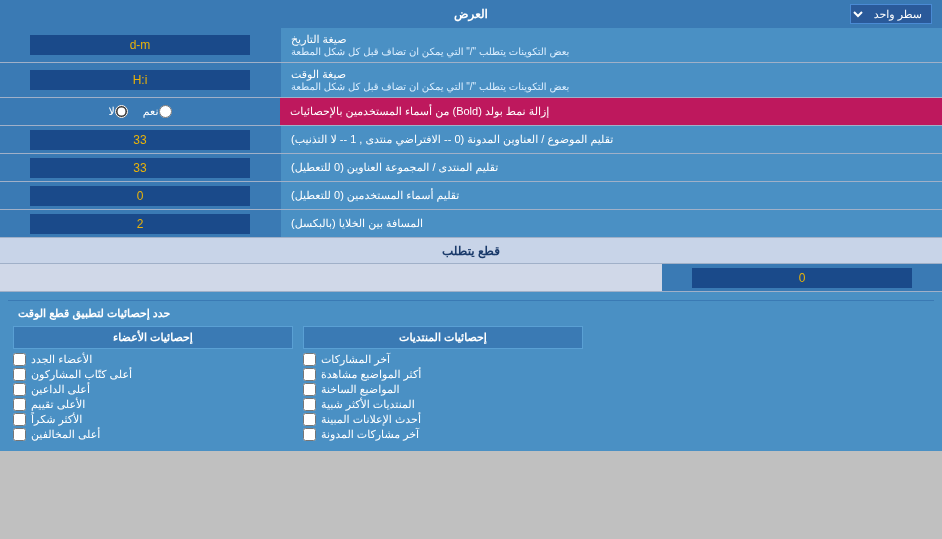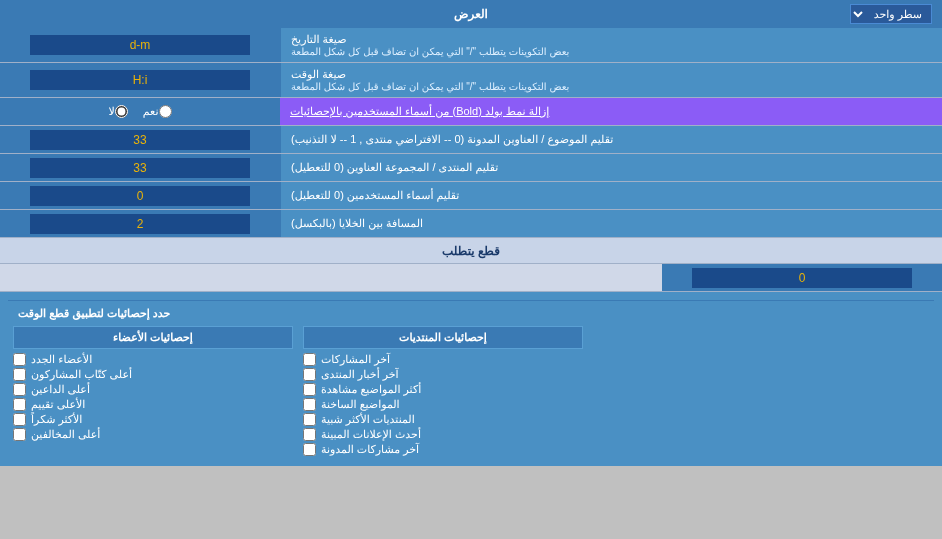--- a/index.html
+++ b/index.html
@@ -85,29 +85,28 @@
       align-items: center;
       justify-content: center;
     }
     .radio-row {
       display: flex;
       border-bottom: 1px solid #a0b0c8;
       min-height: 28px;
     }
     .radio-label {
       flex: 1;
-      background: #8b5cf6;
+      background: #be185d;
       color: white;
       padding: 5px 10px;
       display: flex;
       align-items: center;
       justify-content: flex-end;
       text-align: right;
       font-size: 11px;
-      text-decoration: underline;
     }
     .radio-controls {
       width: 280px;
       background: #3a7ab4;
       display: flex;
       align-items: center;
       justify-content: center;
       gap: 15px;
       padding: 3px 8px;
     }
@@ -292,24 +291,20 @@
         
       </div>
 
       <div class="stats-col">
         <div class="stats-col-header">إحصائيات المنتديات</div>
         <div class="checkbox-item">
           <span>آخر المشاركات</span>
           <input type="checkbox" style="">
         </div>
         <div class="checkbox-item">
-          <span>آخر أخبار المنتدى</span>
-          <input type="checkbox" style="">
-        </div>
-        <div class="checkbox-item">
           <span>أكثر المواضيع مشاهدة</span>
           <input type="checkbox" style="">
         </div>
         <div class="checkbox-item">
           <span>المواضيع الساخنة</span>
           <input type="checkbox" style="">
         </div>
         <div class="checkbox-item">
           <span>المنتديات الأكثر شبية</span>
           <input type="checkbox" style="">

